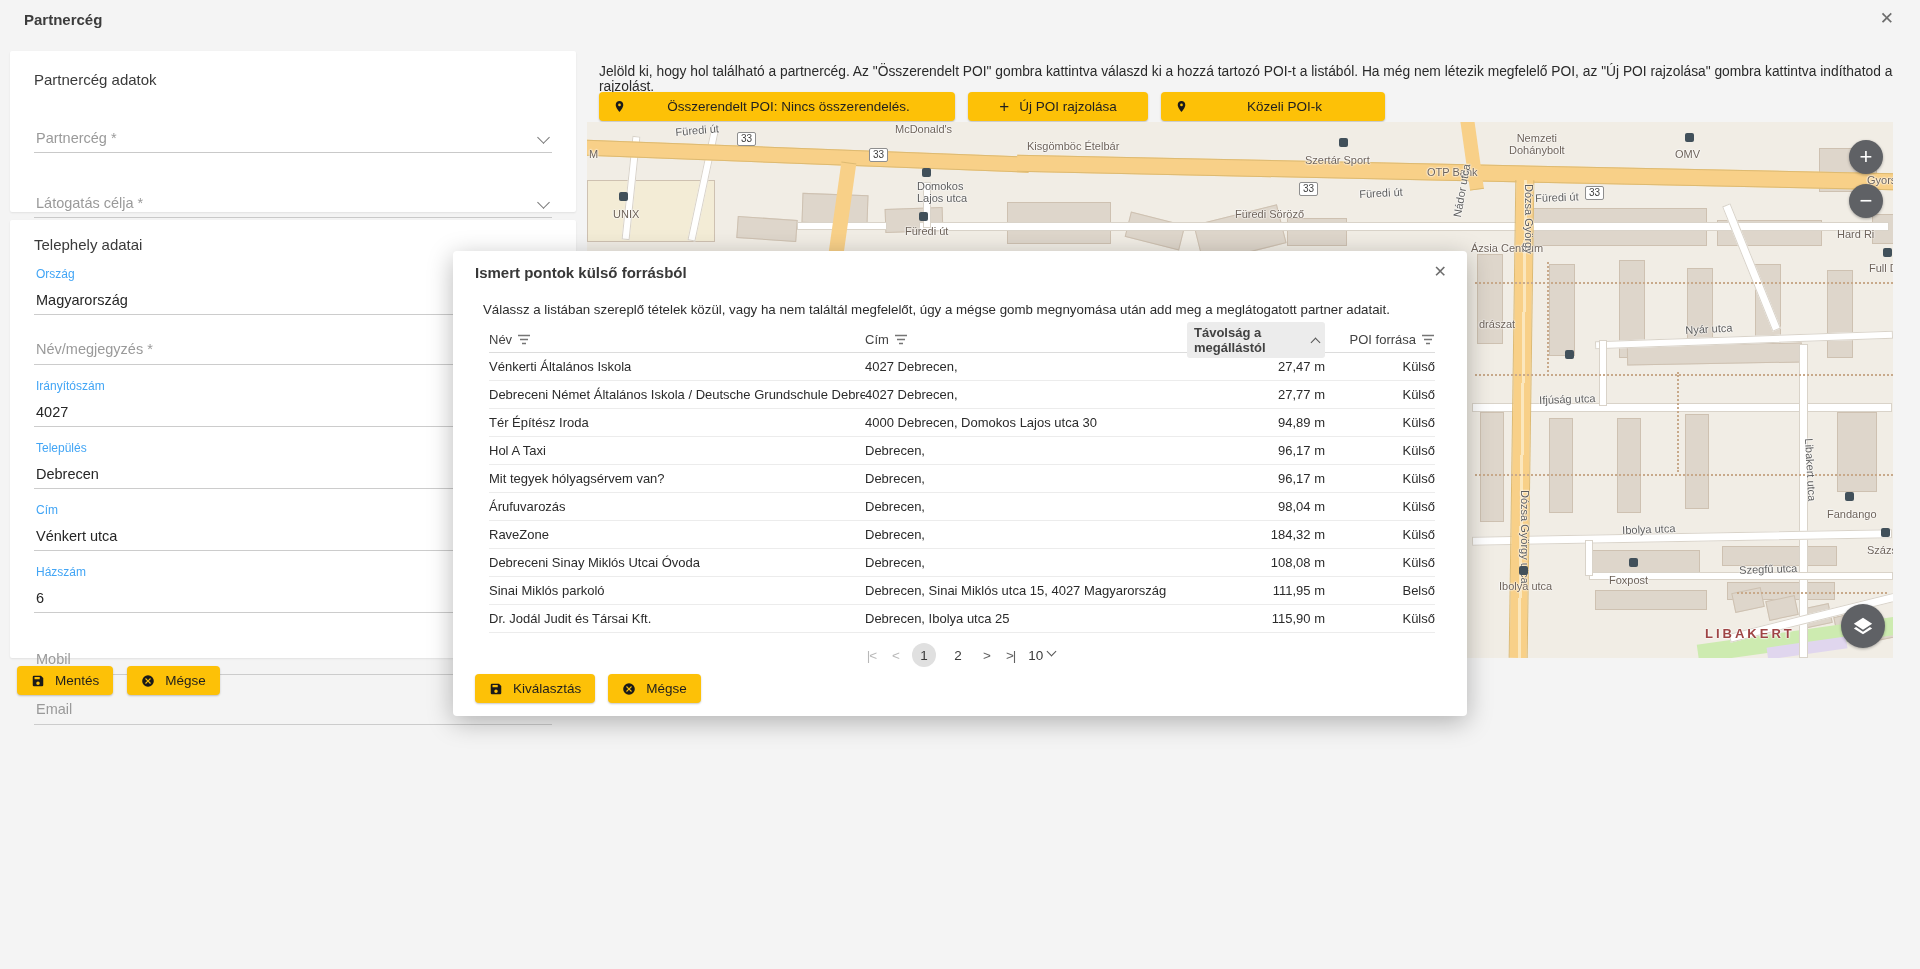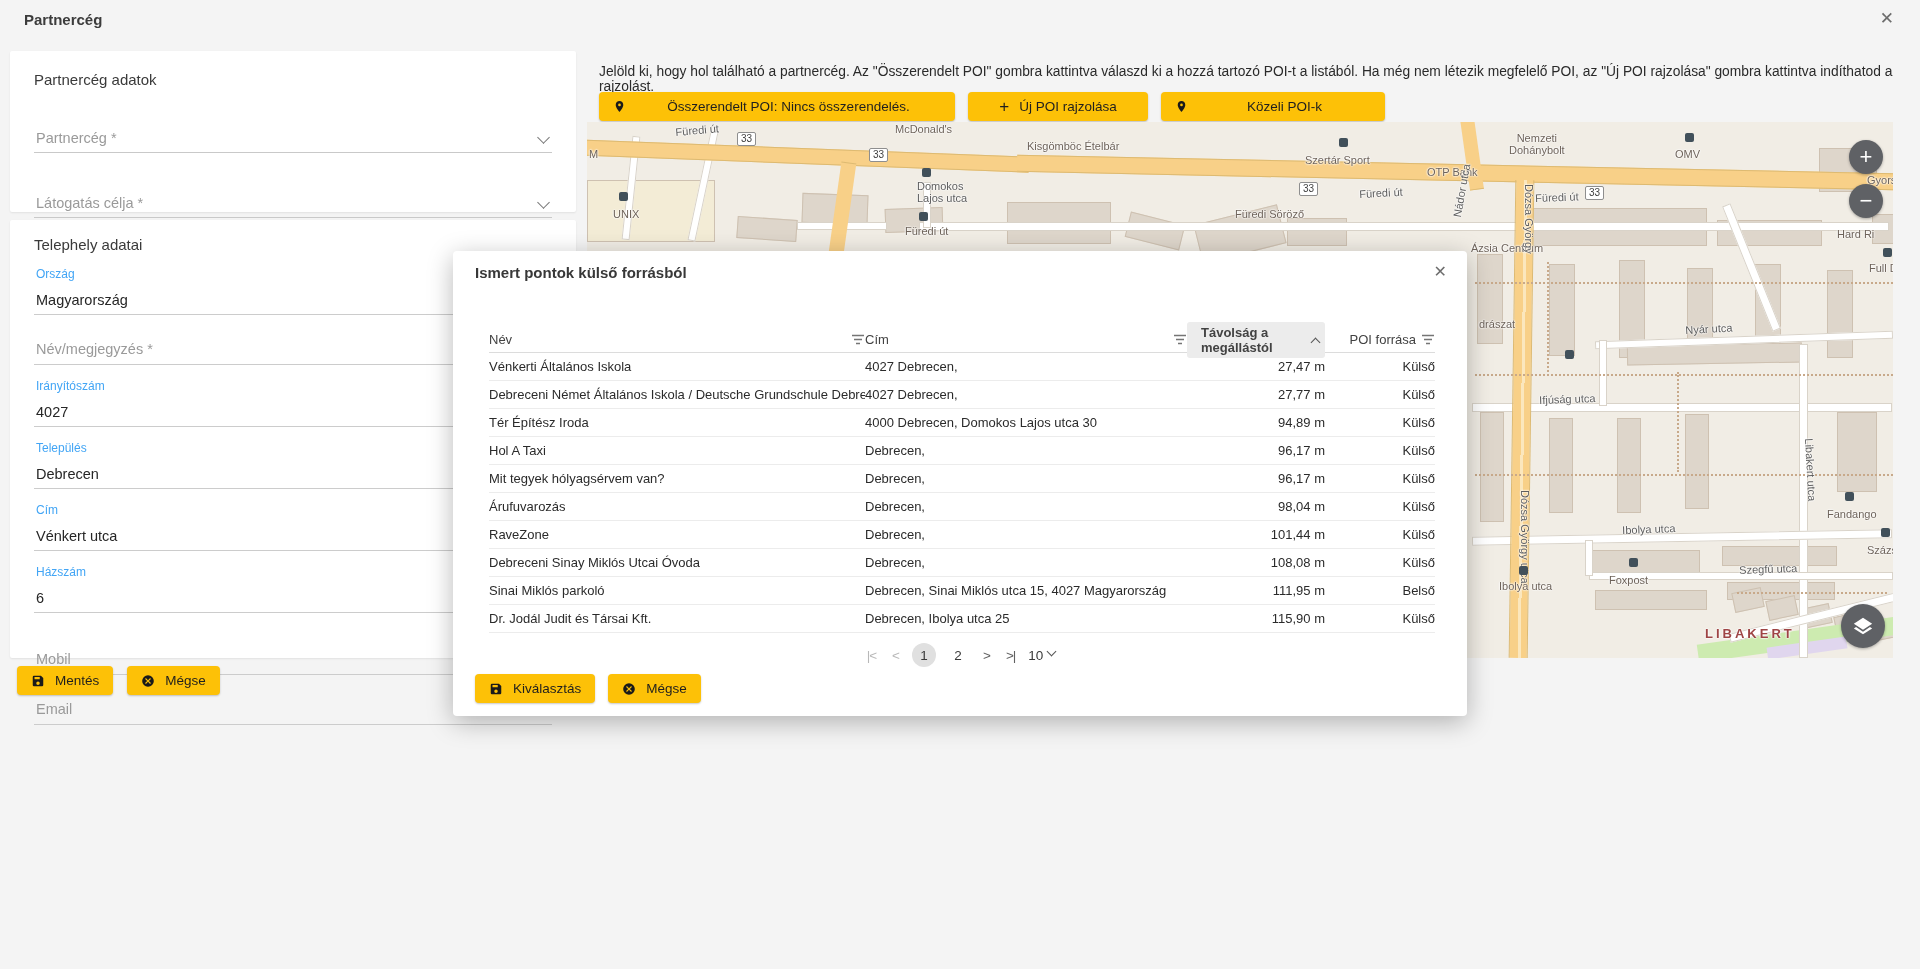--- a/index.html
+++ b/index.html
@@ -86,21 +86,21 @@
   
   #modal { position:absolute; left:453px; top:251px; width:1014px; height:465px; background:#fff;
     border-radius:4px; box-shadow:0 6px 26px rgba(0,0,0,.28); z-index:10; }
   .modal-title { position:absolute; left:22px; top:13px; font-size:15px; font-weight:bold; color:#383838; }
   .modal-close { position:absolute; right:20px; top:11px; font-size:16px; color:#6d6d6d; cursor:pointer; }
   .modal-desc { position:absolute; left:30px; top:51px; font-size:13.3px; color:#2c2c2c; }
 
   .ptable { position:absolute; left:36px; top:76px; width:946px; }
   .thead { display:flex; align-items:center; height:26px; font-size:13px; color:#424242;
     border-bottom:1px solid #dcdcdc; }
-  .th { display:flex; align-items:center; gap:6px;justify-content:space-between; }
+  .th { display:flex; align-items:center; gap:6px; }
   .th-name { width:376px; }
   .th-addr { width:322px; }
   .th-dist { width:138px; justify-content:flex-end; }
   .th-src  { width:110px; justify-content:flex-end; }
   .th .pill { background:#ececec; border-radius:3px; padding:3px 7px; display:flex; align-items:center; gap:7px; }
   .sorticon { display:inline-block; }
   .caret-up { width:8px; height:8px; position:relative; }
   .caret-up::before { content:""; position:absolute; left:0; top:3px; width:6px; height:6px;
     border-left:1.5px solid #555; border-top:1.5px solid #555; transform:rotate(45deg); }
   .trow { display:flex; align-items:center; height:28px; font-size:13px; color:#2b2b2b;
@@ -333,38 +333,39 @@
   <div id="layers-btn">
     <svg width="22" height="22" viewBox="0 0 24 24">
       <path fill="#fff" d="M12 3 2 9.5l10 6.5 10-6.5L12 3zm0 15.2-7.6-5L2 14.8 12 21l10-6.2-2.4-1.6-7.6 5z"></path>
     </svg>
   </div>
 </div>
 
 <div id="modal">
   <div class="modal-title">Ismert pontok külső forrásból</div>
   <div class="modal-close">✕</div>
+  <div class="modal-desc">Válassz a listában szereplő tételek közül, vagy ha nem találtál megfelelőt, úgy a mégse gomb megnyomása után add meg a meglátogatott partner adatait.</div>
 
   <div class="ptable">
     <div class="thead">
       <div class="th th-name">
         <span>Név</span>
         <svg class="sorticon" width="13" height="11" viewBox="0 0 13 11">
             <path stroke="#757575" stroke-width="1.4" d="M0 1.5h12M2 5.5h8M4 9.5h4"></path>
           </svg>
       </div>
       <div class="th th-addr">
         <span>Cím</span>
         <svg class="sorticon" width="13" height="11" viewBox="0 0 13 11">
             <path stroke="#757575" stroke-width="1.4" d="M0 1.5h12M2 5.5h8M4 9.5h4"></path>
           </svg>
       </div>
       <div class="th th-dist">
         <span class="pill">
-          <span style="font-weight:bold;margin-left:7px;">Távolság a megállástól</span>
+          <span style="font-weight:bold;">Távolság a megállástól</span>
           <span class="caret-up"></span>
         </span>
       </div>
       <div class="th th-src">
         <span>POI forrása</span>
         <svg class="sorticon" width="13" height="11" viewBox="0 0 13 11">
             <path stroke="#757575" stroke-width="1.4" d="M0 1.5h12M2 5.5h8M4 9.5h4"></path>
           </svg>
       </div>
     </div>
@@ -401,21 +402,21 @@
         </div>
         <div class="trow">
           <div class="c-name">Árufuvarozás</div>
           <div class="c-addr">Debrecen,</div>
           <div class="c-dist">98,04 m</div>
           <div class="c-src">Külső</div>
         </div>
         <div class="trow">
           <div class="c-name">RaveZone</div>
           <div class="c-addr">Debrecen,</div>
-          <div class="c-dist">101,44 m</div>
+          <div class="c-dist">184,32 m</div>
           <div class="c-src">Külső</div>
         </div>
         <div class="trow">
           <div class="c-name">Debreceni Sinay Miklós Utcai Óvoda</div>
           <div class="c-addr">Debrecen,</div>
           <div class="c-dist">108,08 m</div>
           <div class="c-src">Külső</div>
         </div>
         <div class="trow">
           <div class="c-name">Sinai Miklós parkoló</div>

